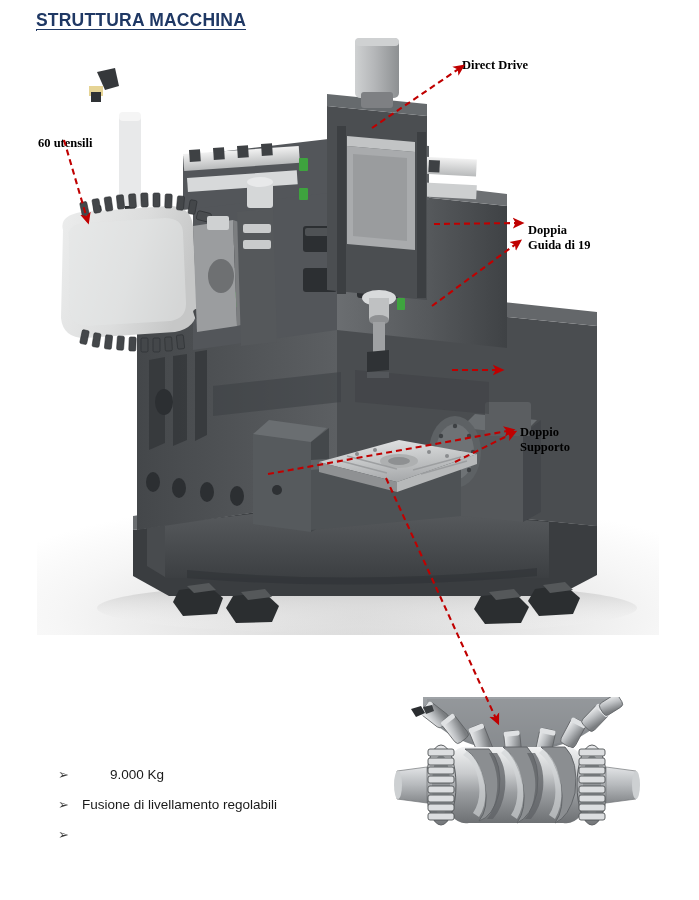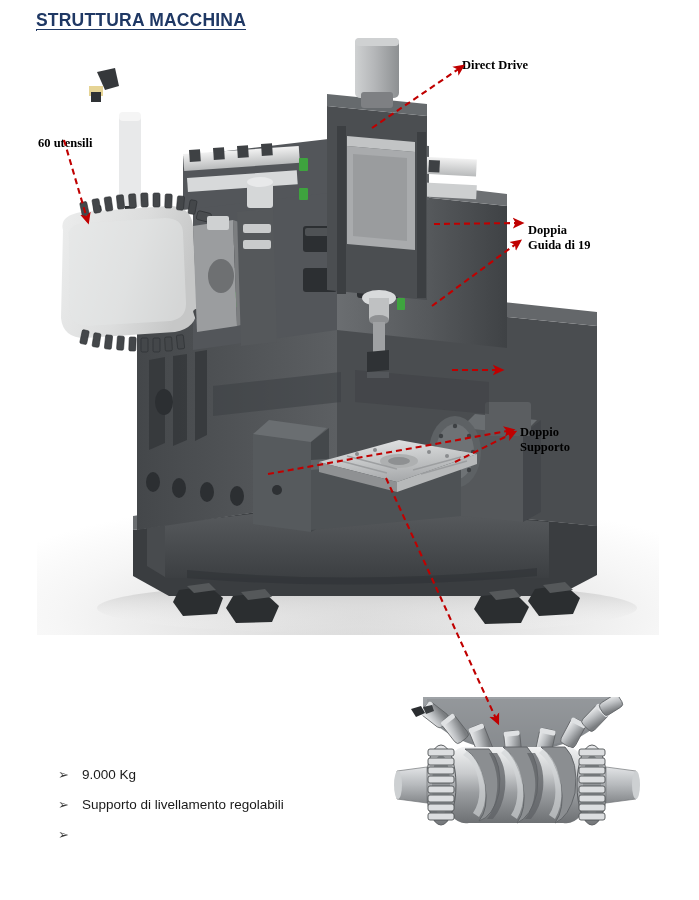--- a/index.html
+++ b/index.html
@@ -64,21 +64,21 @@
     position: absolute; left: 58px; top: 765px; width: 430px;
     font-family: "Liberation Sans", sans-serif;
     font-size: 13.5px; color: #1a1a1a;
   }
   .bullet-row { display: flex; align-items: flex-start; margin-bottom: 9px; }
   .bullet-mark {
     width: 24px; flex: 0 0 24px;
     font-size: 13px; color: #3a3a3a; line-height: 1.5;
   }
   .bullet-text { line-height: 1.55; }
-  .bullet-text .second-line { display: block; }
+  .bullet-text .second-line { display: block; margin-left: 28px; }
 </style>
 </head>
 <body>
 
 <div id="slide">
 
   <div id="title">STRUTTURA MACCHINA</div>
 
   <div id="machine-photo">
     <svg width="622" height="605" viewBox="0 0 622 605" xmlns="http://www.w3.org/2000/svg">
@@ -515,20 +515,20 @@
 
   <div id="bullets">
     <div class="bullet-row">
       <span class="bullet-mark">➢</span>
       <span class="bullet-text">
         <span class="second-line">9.000 Kg</span>
       </span>
     </div>
     <div class="bullet-row">
       <span class="bullet-mark">➢</span>
-      <span class="bullet-text">Supporto di livellamento regolabili</span>
+      <span class="bullet-text">Fusione di livellamento regolabili</span>
     </div>
     <div class="bullet-row">
       <span class="bullet-mark">➢</span>
     </div>
   </div>
 
 </div>
 
 </body></html>

